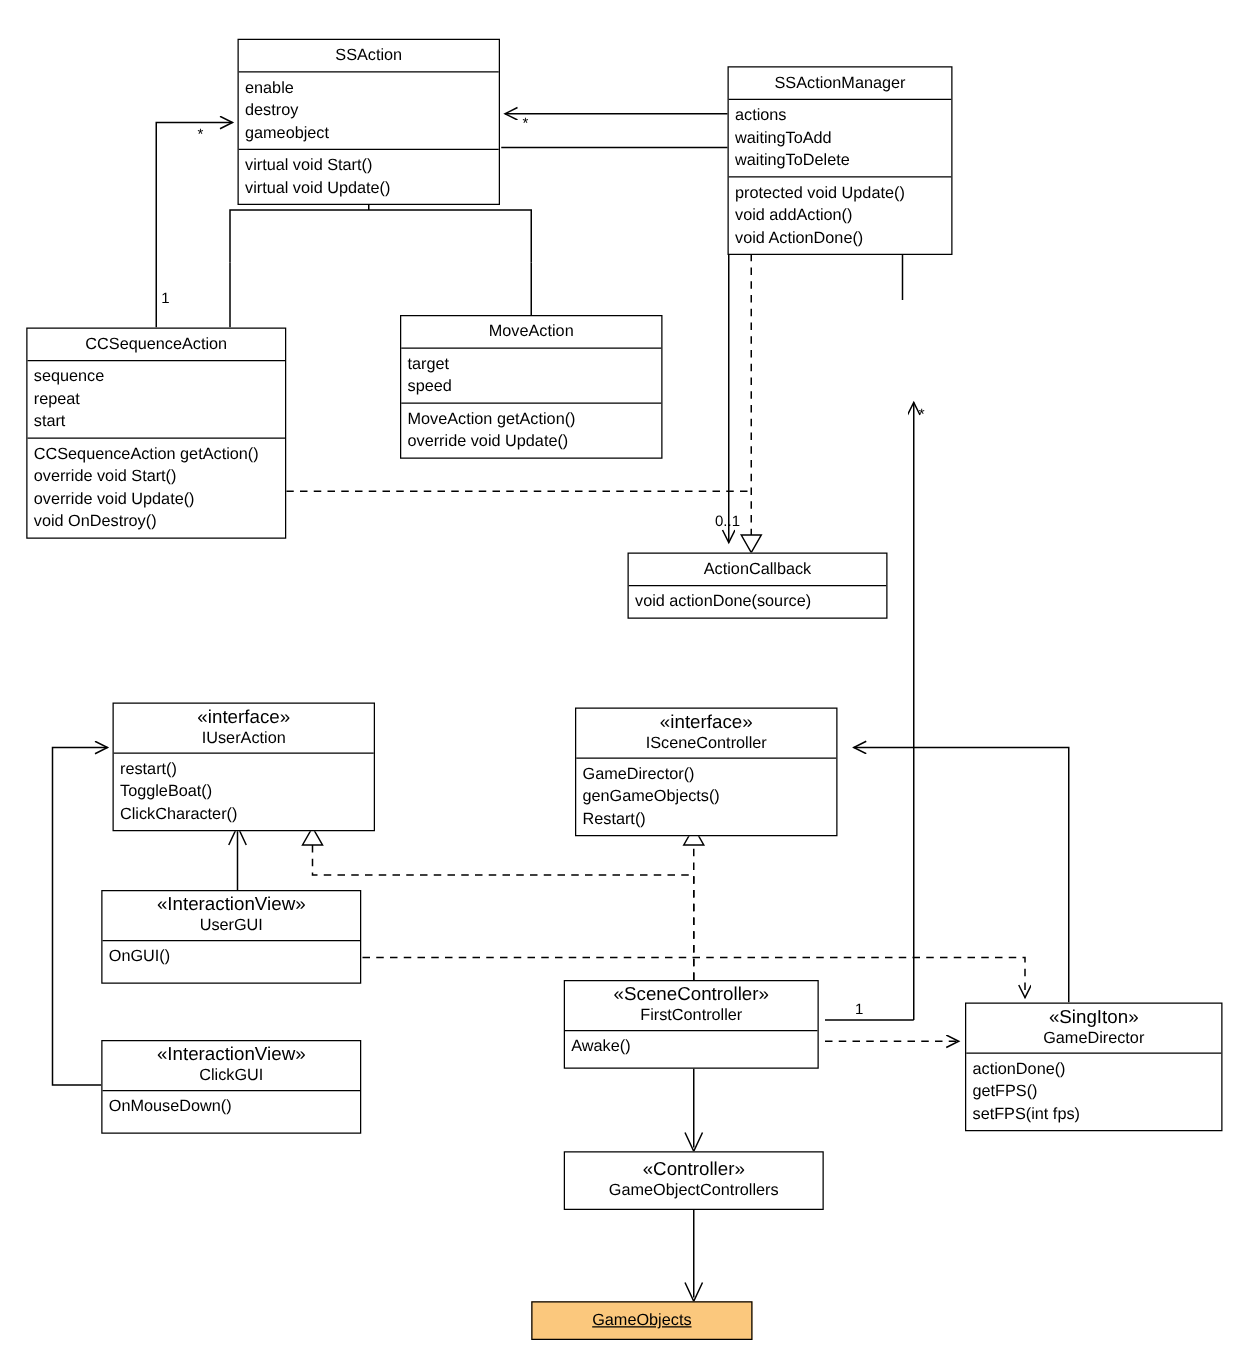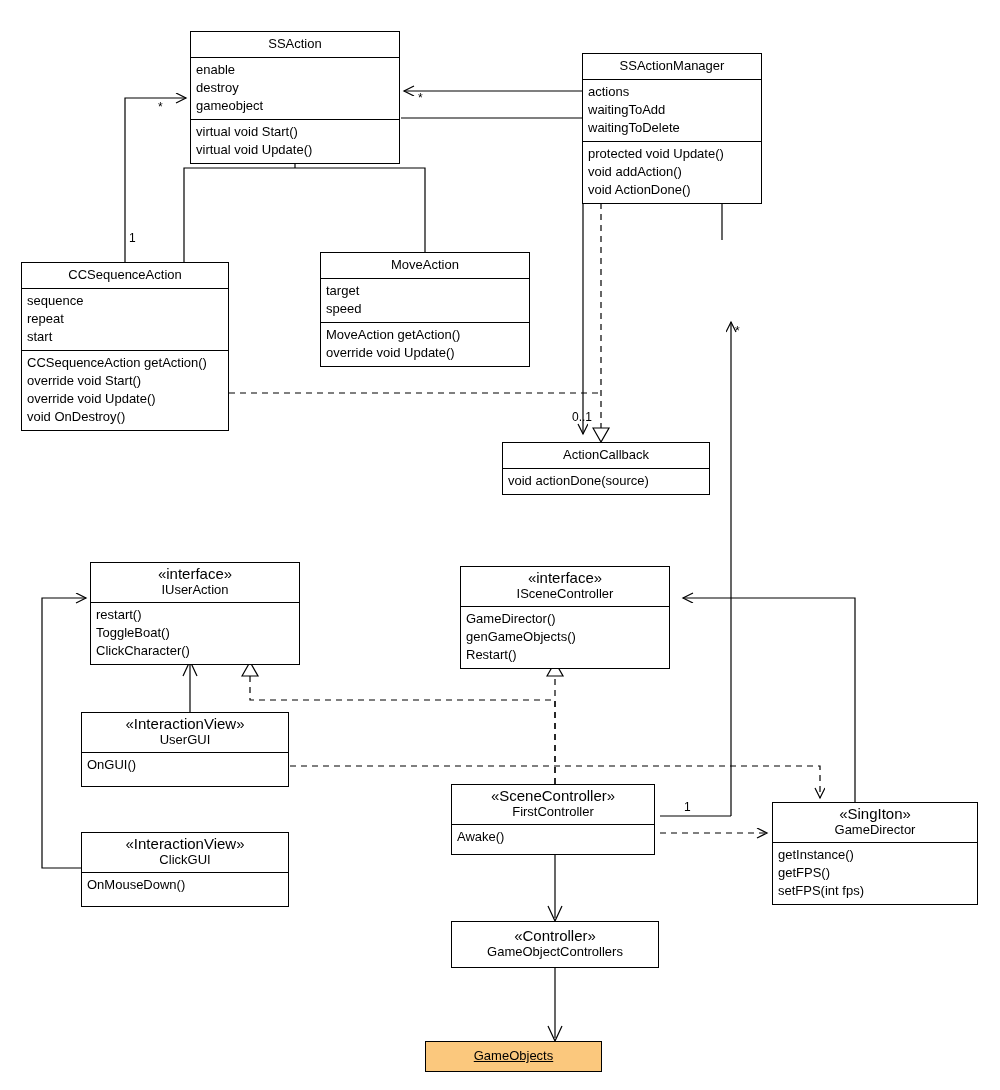--- a/index.html
+++ b/index.html
@@ -307,21 +307,21 @@
       <div class="row">Awake()</div>
     </div>
   </div>
 
   <div class="uml-class" style="left:772px; top:802px; width:206px;">
     <div class="cls-header two-line">
       <span class="stereo">«SingIton»</span>
       <span>GameDirector</span>
     </div>
     <div class="cls-compartment">
-      <div class="row">getInstance()</div>
+      <div class="row">actionDone()</div>
       <div class="row">getFPS()</div>
       <div class="row">setFPS(int fps)</div>
     </div>
   </div>
 
   <div class="uml-class no-body" style="left:451px; top:921px; width:208px;">
     <div class="cls-header two-line">
       <span class="stereo">«Controller»</span>
       <span>GameObjectControllers</span>
     </div>

